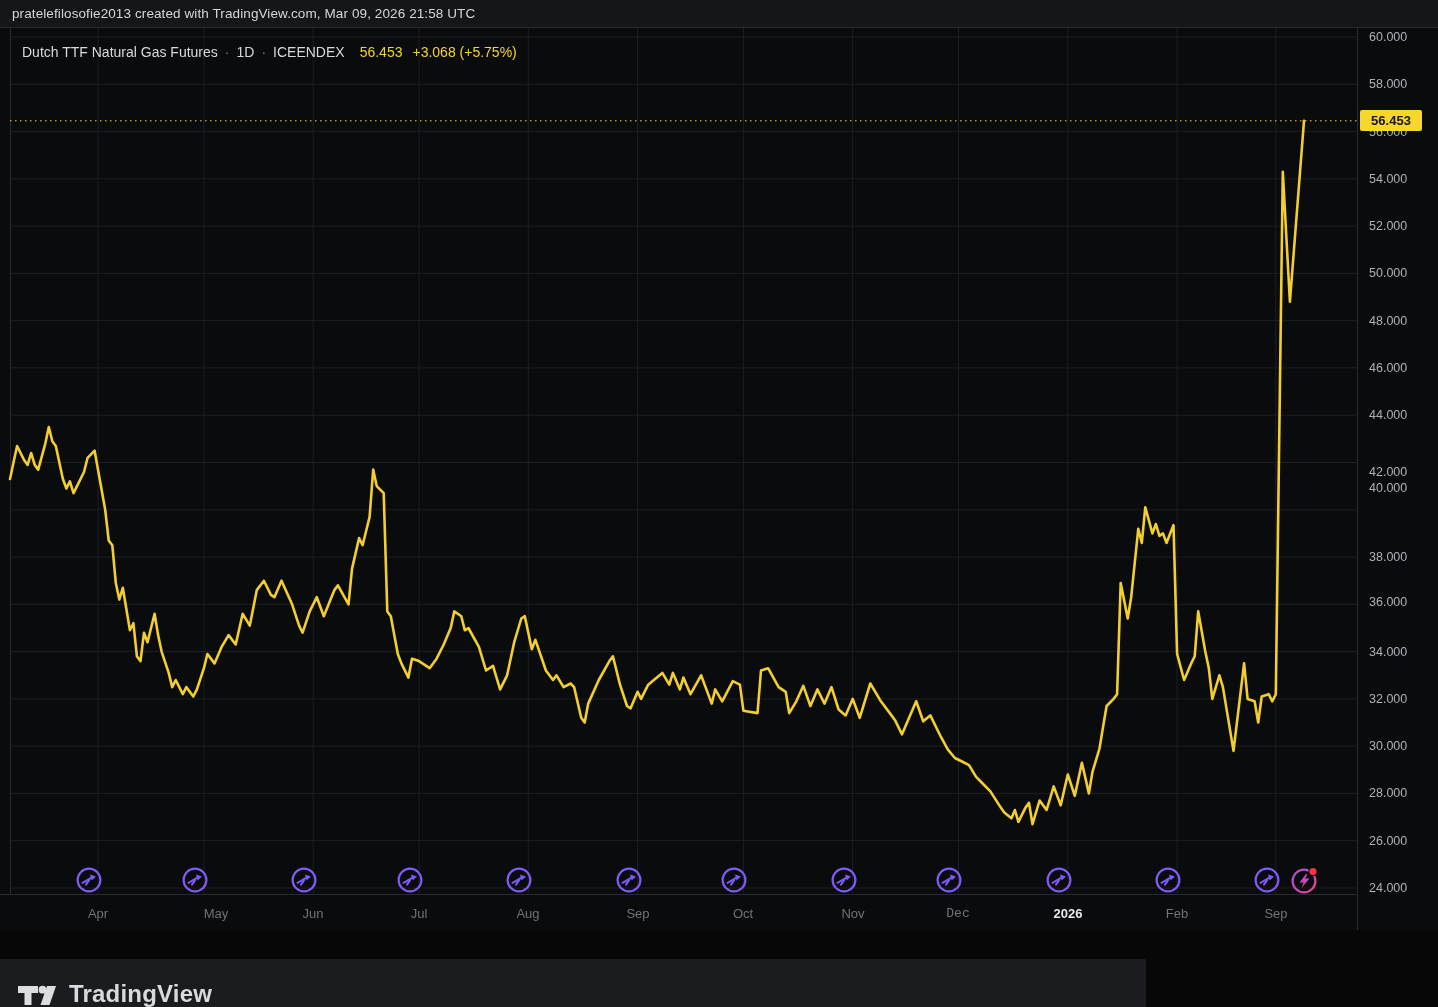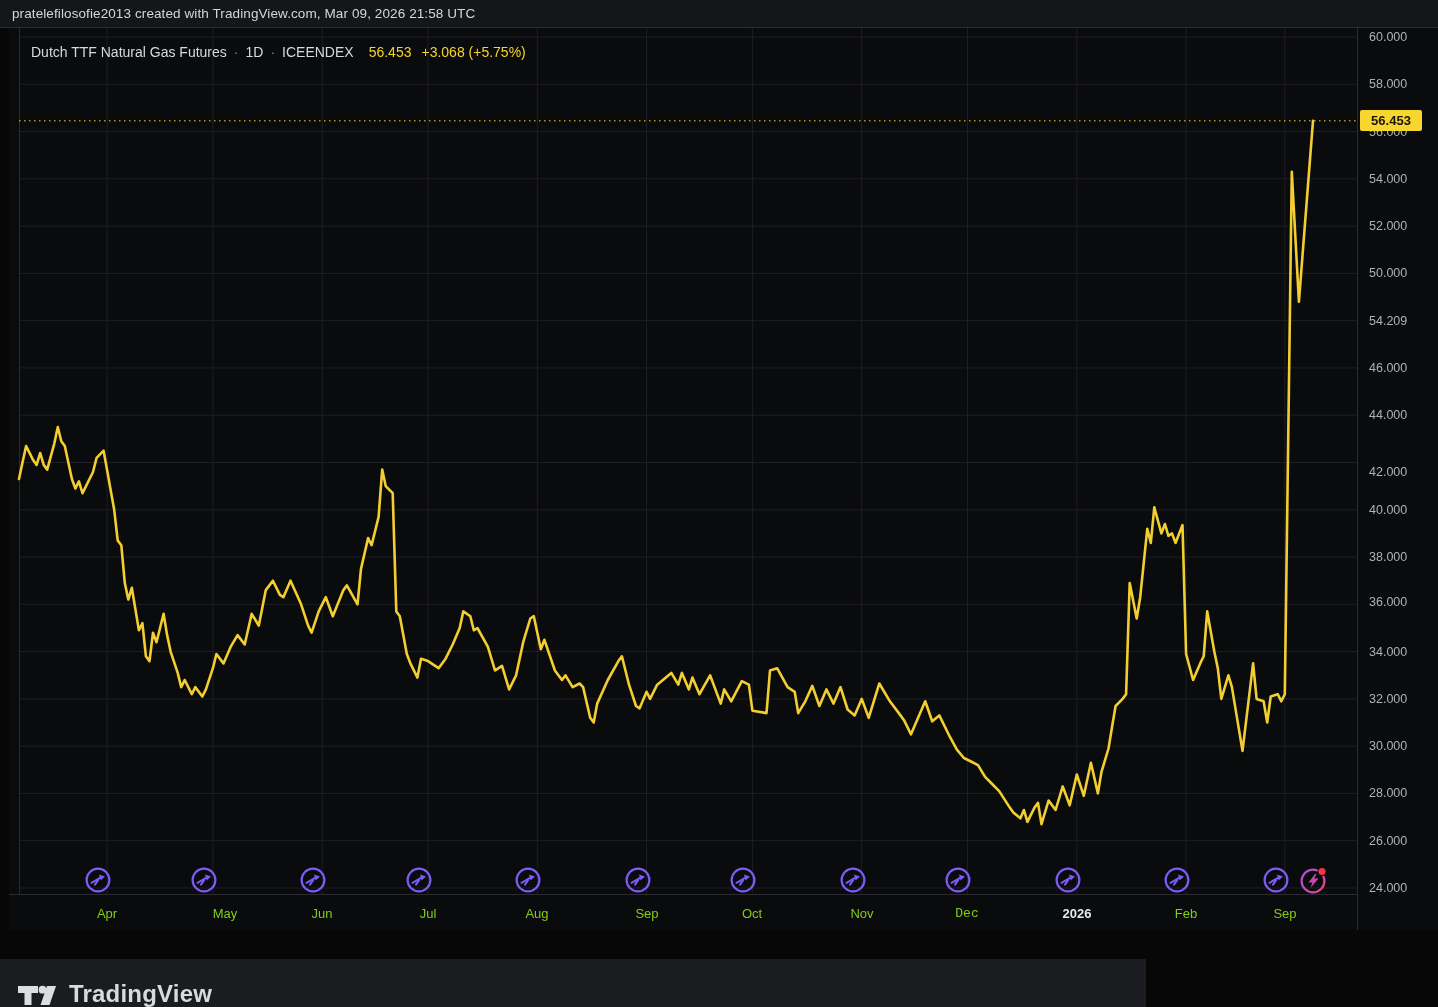--- a/index.html
+++ b/index.html
@@ -8,32 +8,32 @@
        -webkit-font-smoothing:antialiased;}
 
   
   .topbar{position:absolute;left:0;top:0;width:1438px;height:28px;
           background:#151619;border-bottom:1px solid #2a2b30;
           display:flex;align-items:center;box-sizing:border-box;}
   .topbar span{margin-left:12px;font-size:13.5px;color:#d4d6d9;letter-spacing:.1px;}
 
   
   .pane{position:absolute;left:0;top:28px;width:1357px;height:902px;
-        background:#0a0b0d;overflow:hidden;margin-left:9px;}
+        background:#0a0b0d;overflow:hidden;}
   .pane svg{position:absolute;left:0;top:0;}
 
   .legend{position:absolute;left:22px;top:16px;z-index:5;font-size:14px;
           color:#d6d9dd;white-space:nowrap;}
   .legend .sep{color:#7d8085;margin:0 7px;}
   .legend .vals{margin-left:15px;}
   .legend .price,.legend .chg{color:#f7d42a;}
   .legend .chg{margin-left:10px;}
 
   .tick-label{position:absolute;transform:translateX(-50%);top:878px;
-              font-size:13px;color:#84cc16;z-index:4;}
+              font-size:13px;color:#737373;z-index:4;}
   .tick-label.emph{color:#e6e8ea;font-weight:bold;}
 
   .event-icon{position:absolute;width:28px;height:28px;top:838px;z-index:6;cursor:pointer;}
   .event-icon.latest{width:34px;height:34px;top:835px;}
 
   
   .price-axis{position:absolute;left:1357px;top:28px;width:81px;height:902px;
               background:#0a0b0d;border-left:1px solid #2a2b30;box-sizing:border-box;}
   .y-label{position:absolute;left:11px;height:16px;line-height:16px;
            font-size:12.5px;color:#aeb1b8;}
@@ -227,25 +227,25 @@
 </div>
 
 <div class="price-axis">
   <div id="y-labels">
       <div class="y-label" style="top: 1px;">60.000</div>
       <div class="y-label" style="top: 48px;">58.000</div>
       <div class="y-label" style="top: 96px;">56.000</div>
       <div class="y-label" style="top: 143px;">54.000</div>
       <div class="y-label" style="top: 190px;">52.000</div>
       <div class="y-label" style="top: 237px;">50.000</div>
-      <div class="y-label" style="top: 285px;">54.209</div>
+      <div class="y-label" style="top: 285px;">48.000</div>
       <div class="y-label" style="top: 332px;">46.000</div>
       <div class="y-label" style="top: 379px;">44.000</div>
       <div class="y-label" style="top: 436px;">42.000</div>
-      <div class="y-label" style="top: 474px;">40.000</div>
+      <div class="y-label" style="top: 452px;">40.000</div>
       <div class="y-label" style="top: 521px;">38.000</div>
       <div class="y-label" style="top: 566px;">36.000</div>
       <div class="y-label" style="top: 616px;">34.000</div>
       <div class="y-label" style="top: 663px;">32.000</div>
       <div class="y-label" style="top: 710px;">30.000</div>
       <div class="y-label" style="top: 757px;">28.000</div>
       <div class="y-label" style="top: 805px;">26.000</div>
       <div class="y-label" style="top: 852px;">24.000</div>
     </div>
   <div class="price-badge" id="price-badge" style="top: 82px;">

